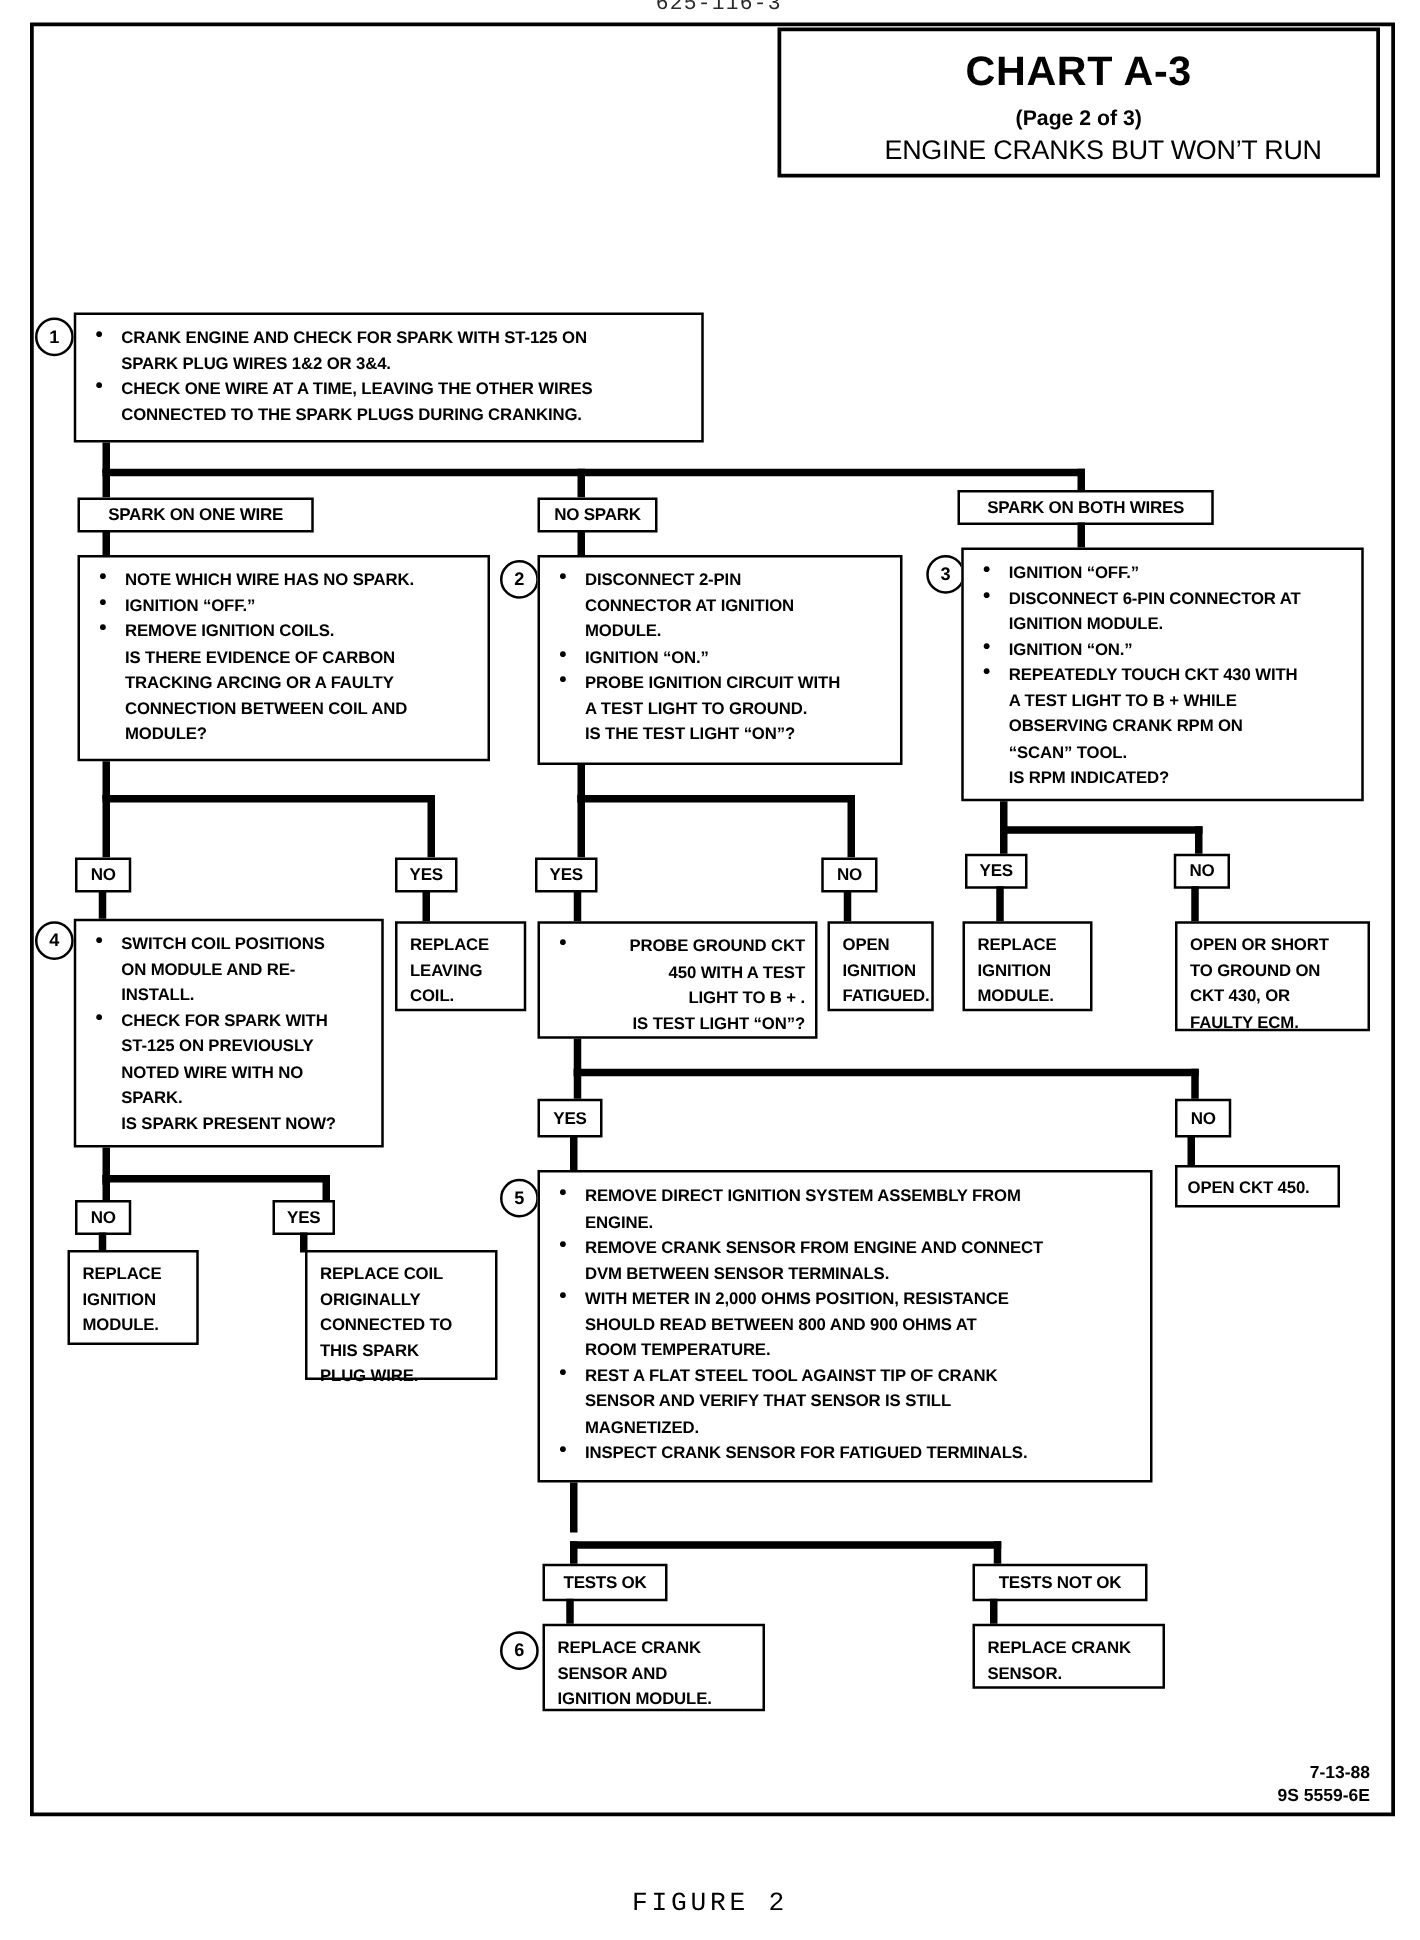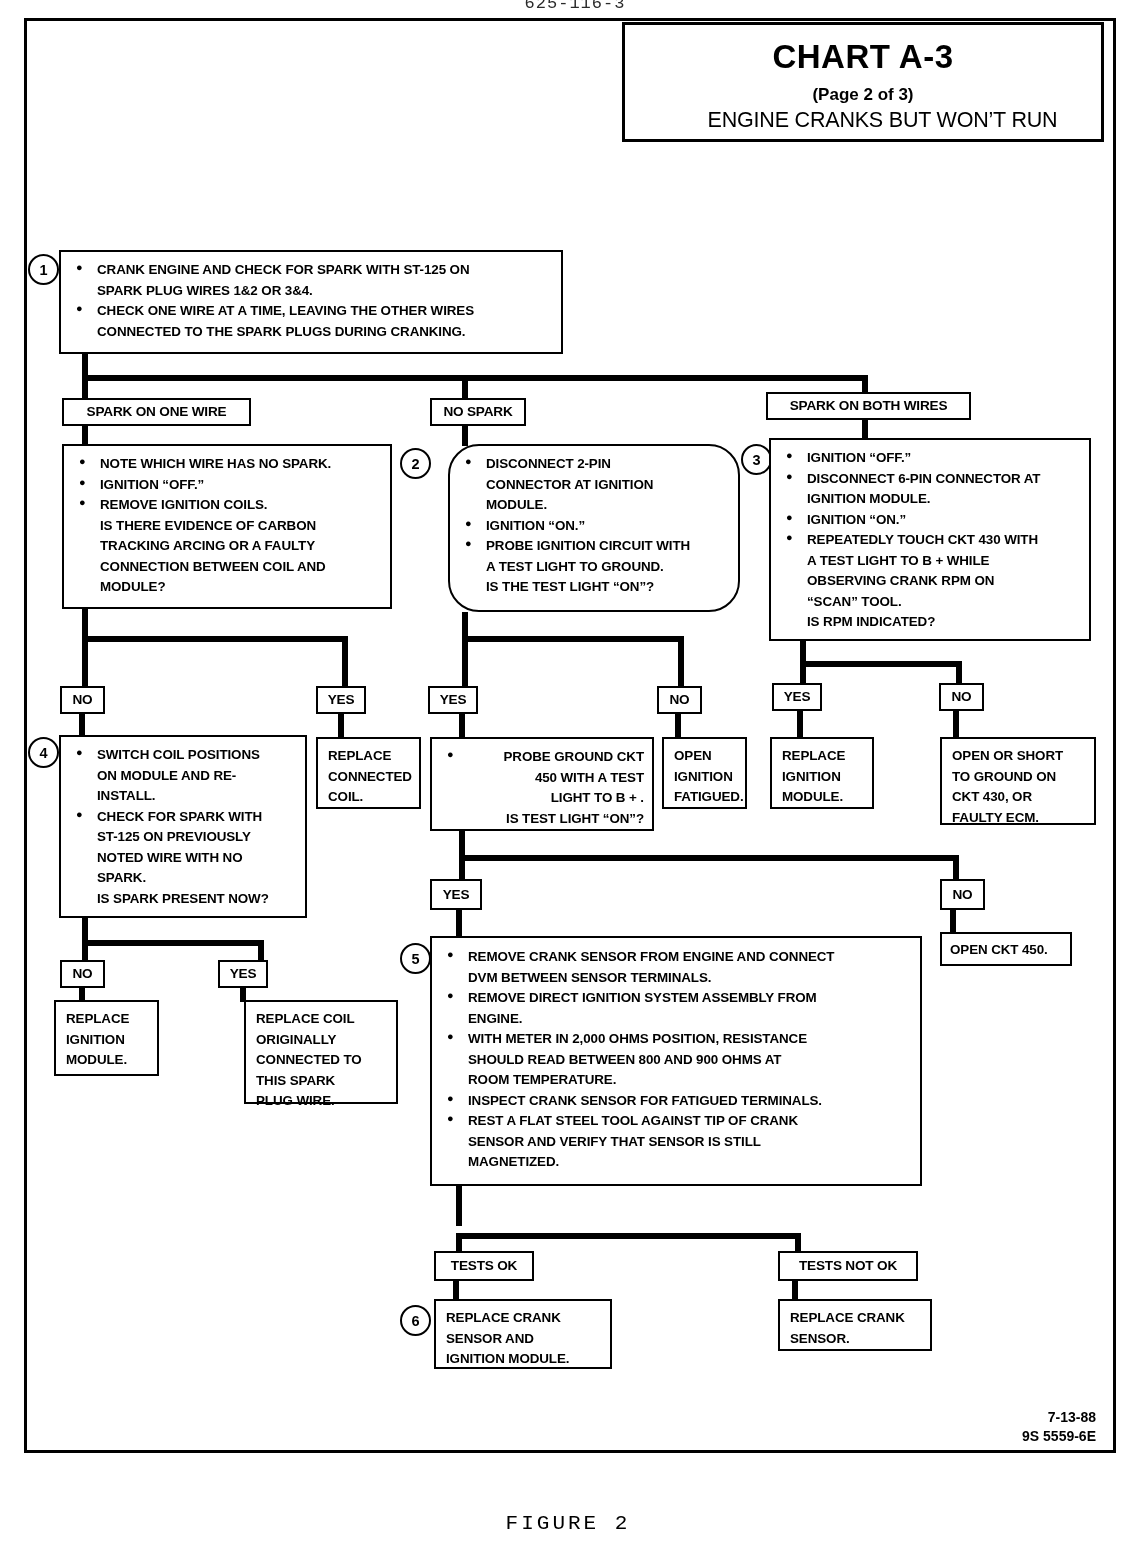--- a/index.html
+++ b/index.html
@@ -102,21 +102,21 @@
           <span>IS THERE EVIDENCE OF CARBON</span><br>
           <span>TRACKING ARCING OR A FAULTY</span><br>
           <span>CONNECTION BETWEEN COIL AND</span><br>
           <span>MODULE?</span>
         </li>
       </ul>
     </div>
   </div>
 
   <div class="circ" style="left:400px;top:448px;">2</div>
-  <div class="box" style="left:448px;top:444px;width:292px;height:168px;border-radius:31px;">
+  <div class="box" style="left:430px;top:444px;width:292px;height:168px;">
     <div class="pad">
       <ul class="blist">
         <li>
           <span>DISCONNECT 2-PIN</span><br>
           <span>CONNECTOR AT IGNITION</span><br>
           <span>MODULE.</span>
         </li>
         <li><span>IGNITION “ON.”</span></li>
         <li>
           <span>PROBE IGNITION CIRCUIT WITH</span><br>
@@ -194,21 +194,21 @@
           <span>SPARK.</span><br>
           <span>IS SPARK PRESENT NOW?</span>
         </li>
       </ul>
     </div>
   </div>
 
   <div class="box tbox" style="left:316px;top:737px;width:105px;height:72px;">
     <div class="pad">
       <div>REPLACE</div>
-      <div>CONNECTED</div>
+      <div>LEAVING</div>
       <div>COIL.</div>
     </div>
   </div>
 
   <div class="box" style="left:430px;top:737px;width:224px;height:94px;text-align:right;">
     <div class="pad">
       <ul class="blist">
         <li>
           <span>PROBE GROUND CKT</span><br>
           <span>450 WITH A TEST</span><br>
@@ -286,39 +286,39 @@
     <div class="pad" style="padding:6px 8px;">
         <div>OPEN CKT 450.</div>
       </div>
   </div>
 
   <div class="circ" style="left:400px;top:943px;">5</div>
   <div class="box" style="left:430px;top:936px;width:492px;height:250px;">
     <div class="pad" style="padding:9px 8px 6px 9px;">
       <ul class="blist">
         <li>
+          <span>REMOVE DIRECT IGNITION SYSTEM  ASSEMBLY FROM</span><br>
+          <span>ENGINE.</span>
+        </li>
+        <li>
           <span>REMOVE CRANK SENSOR FROM ENGINE AND CONNECT</span><br>
           <span>DVM BETWEEN SENSOR TERMINALS.</span>
-        </li>
-        <li>
-          <span>REMOVE DIRECT IGNITION SYSTEM  ASSEMBLY FROM</span><br>
-          <span>ENGINE.</span>
         </li>
         <li>
           <span>WITH METER IN 2,000 OHMS POSITION, RESISTANCE</span><br>
           <span>SHOULD READ BETWEEN 800 AND 900 OHMS AT</span><br>
           <span>ROOM TEMPERATURE.</span>
         </li>
         <li>
-          <span>INSPECT CRANK SENSOR FOR FATIGUED TERMINALS.</span>
-        </li>
-        <li>
           <span>REST A FLAT STEEL TOOL AGAINST TIP OF CRANK</span><br>
           <span>SENSOR AND VERIFY THAT SENSOR IS STILL</span><br>
           <span>MAGNETIZED.</span>
+        </li>
+        <li>
+          <span>INSPECT CRANK SENSOR FOR FATIGUED TERMINALS.</span>
         </li>
       </ul>
     </div>
   </div>
 
   <div class="v" style="left:456px;top:1186px;height:40px;"></div>
   <div class="h" style="left:456px;top:1233px;width:345px;"></div>
   <div class="v" style="left:456px;top:1233px;height:20px;"></div>
   <div class="v" style="left:795px;top:1233px;height:20px;"></div>
 

